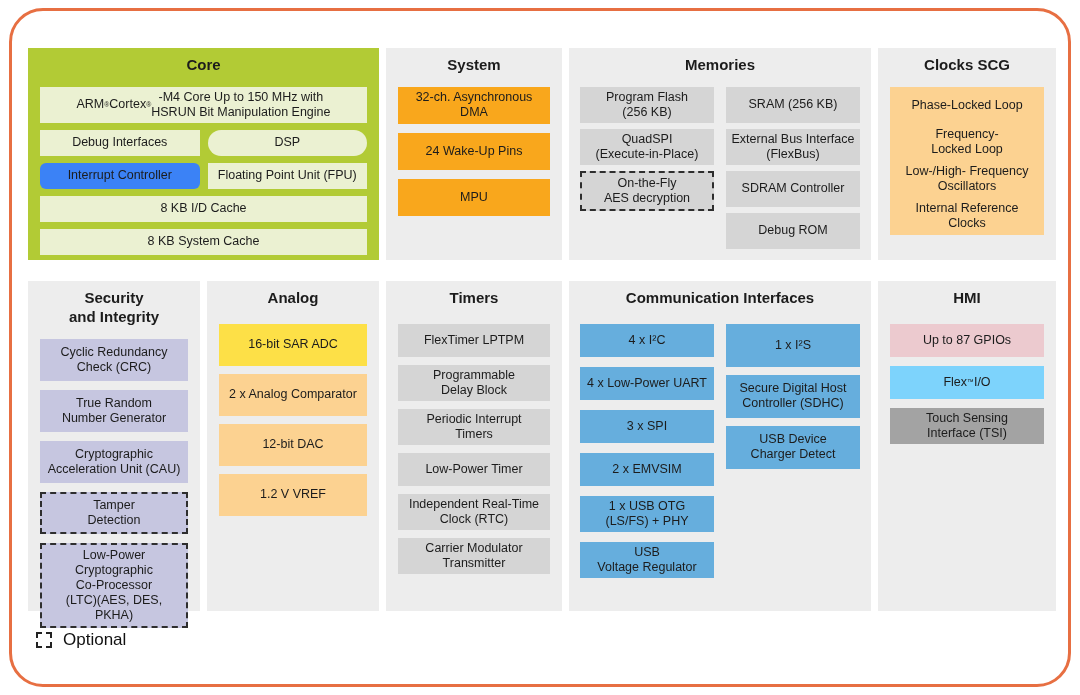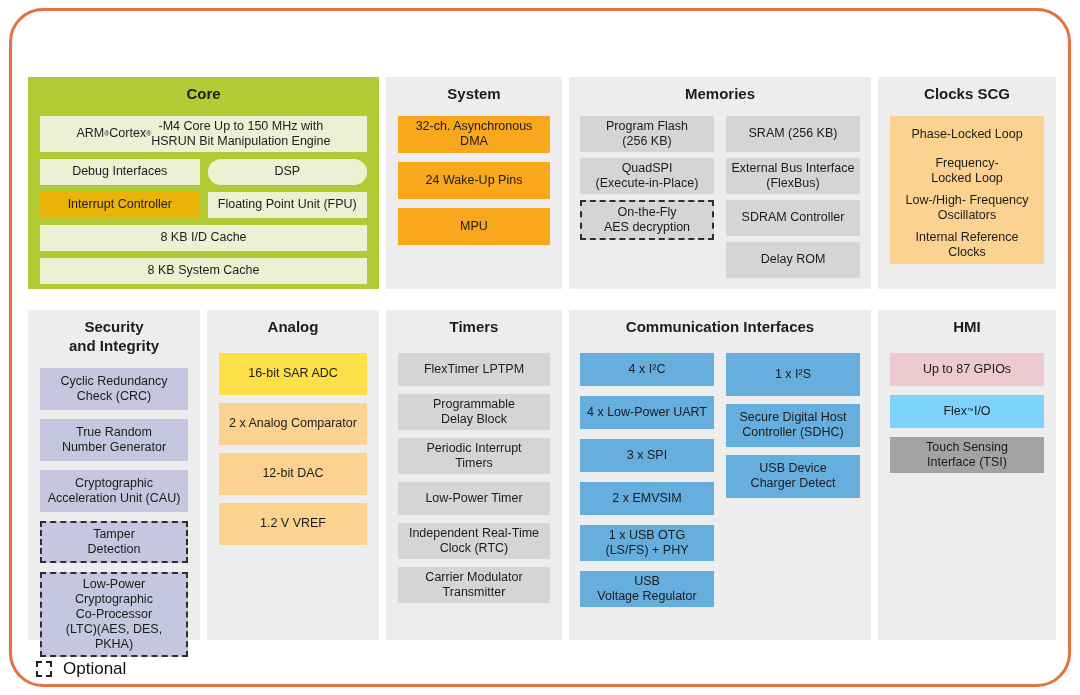--- a/index.html
+++ b/index.html
@@ -17,21 +17,20 @@
   .frame{
     position:absolute;left:9px;top:8px;right:9px;bottom:8px;
     border:3px solid var(--outline);border-radius:34px;pointer-events:none;
   }
   .board{
     position:relative;display:grid;
     grid-template-columns:172px 172px 176px 302px 178px;
     grid-template-rows:212px 330px;
     column-gap:7px;row-gap:21px;
     padding:48px 0 0 28px;
-    margin-top:29px;
   }
   .section{background:var(--panel_bg);padding-top:8px;}
   .sec-core{background:var(--core_bg);grid-column:1 / 3;grid-row:1;}
   .sec-system{grid-column:3;grid-row:1;}
   .sec-memories{grid-column:4;grid-row:1;}
   .sec-clocks{grid-column:5;grid-row:1;}
   .sec-security{grid-column:1;grid-row:2;}
   .sec-analog{grid-column:2;grid-row:2;}
   .sec-timers{grid-column:3;grid-row:2;}
   .sec-comm{grid-column:4;grid-row:2;}
@@ -82,21 +81,21 @@
       <div class="title">Core</div>
       <div class="rows">
         <div class="row">
           <div class="block" style="background-color: rgb(235, 241, 210);">ARM<sup>®</sup> Cortex<sup>®</sup>-M4 Core Up to 150 MHz with<br>HSRUN Bit Manipulation Engine</div>
         </div>
         <div class="row">
           <div class="block" style="background-color: rgb(235, 241, 210);">Debug Interfaces</div>
           <div class="block" style="background-color: rgb(235, 241, 210); border-radius: 13px;">DSP</div>
         </div>
         <div class="row">
-          <div class="block" style="background-color: #eab308;">Interrupt Controller</div>
+          <div class="block" style="background-color: #3b82f6; border-radius: 6px;">Interrupt Controller</div>
           <div class="block" style="background-color: rgb(235, 241, 210);">Floating Point Unit (FPU)</div>
         </div>
         <div class="row">
           <div class="block" style="background-color: rgb(235, 241, 210);">8 KB I/D Cache</div>
         </div>
         <div class="row">
           <div class="block" style="background-color: rgb(235, 241, 210);">8 KB System Cache</div>
         </div>
       </div>
     </section>
@@ -119,21 +118,21 @@
       <div class="cols">
         <div class="col">
           <div class="block" style="background-color: rgb(213, 213, 213);">Program Flash<br>(256 KB)</div>
           <div class="block" style="background-color: rgb(213, 213, 213);">QuadSPI<br>(Execute-in-Place)</div>
           <div class="block optional" style="background-color: rgb(213, 213, 213);">On-the-Fly<br>AES decryption</div>
         </div>
         <div class="col">
           <div class="block" style="background-color: rgb(213, 213, 213);">SRAM (256 KB)</div>
           <div class="block" style="background-color: rgb(213, 213, 213);">External Bus Interface<br>(FlexBus)</div>
           <div class="block" style="background-color: rgb(213, 213, 213);">SDRAM Controller</div>
-          <div class="block" style="background-color: rgb(213, 213, 213);">Delay ROM</div>
+          <div class="block" style="background-color: rgb(213, 213, 213);">Debug ROM</div>
         </div>
       </div>
     </section>
     <section class="section sec-clocks">
       <div class="title">Clocks SCG</div>
       <div class="rows">
         <div class="row">
           <div class="block" style="background-color: rgb(252, 210, 145);">Phase-Locked Loop</div>
         </div>
         <div class="row">

